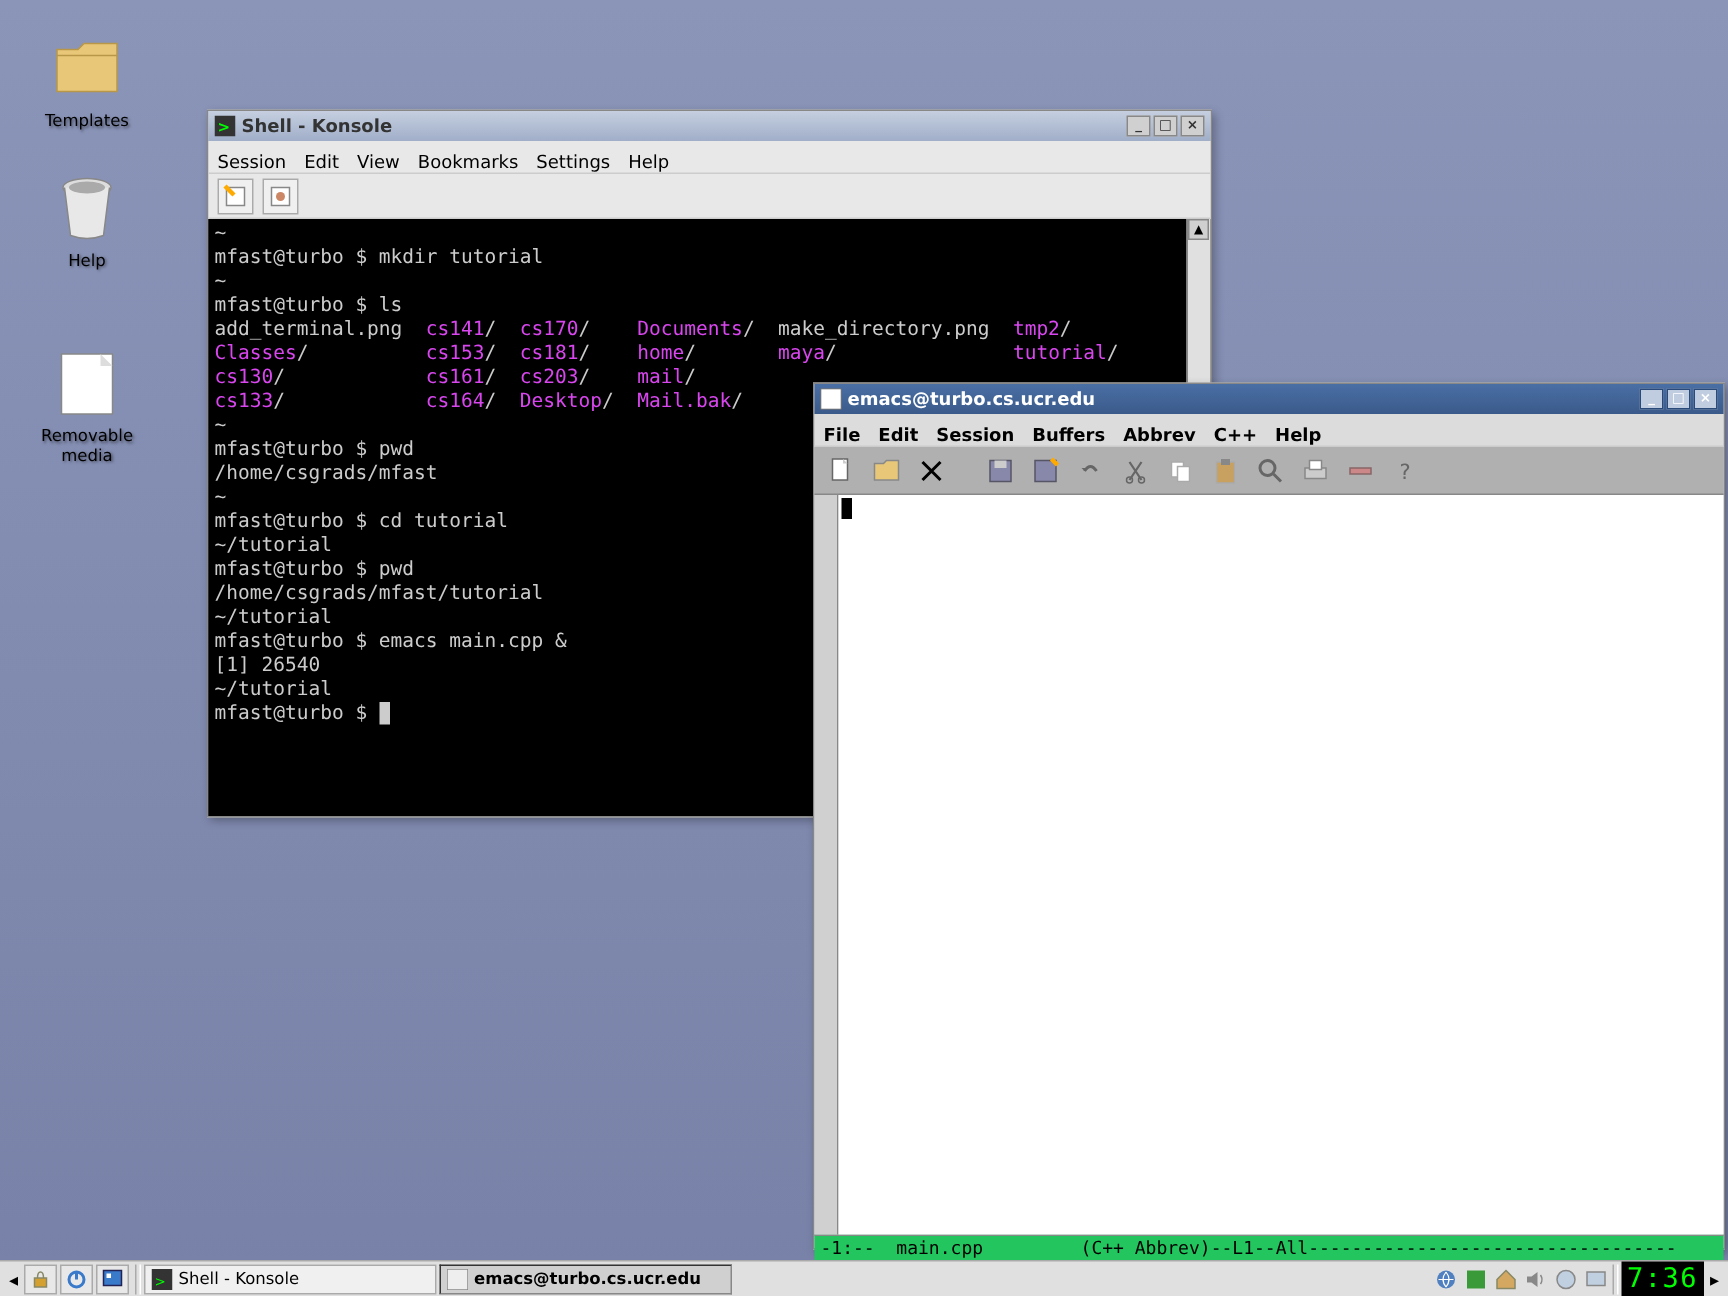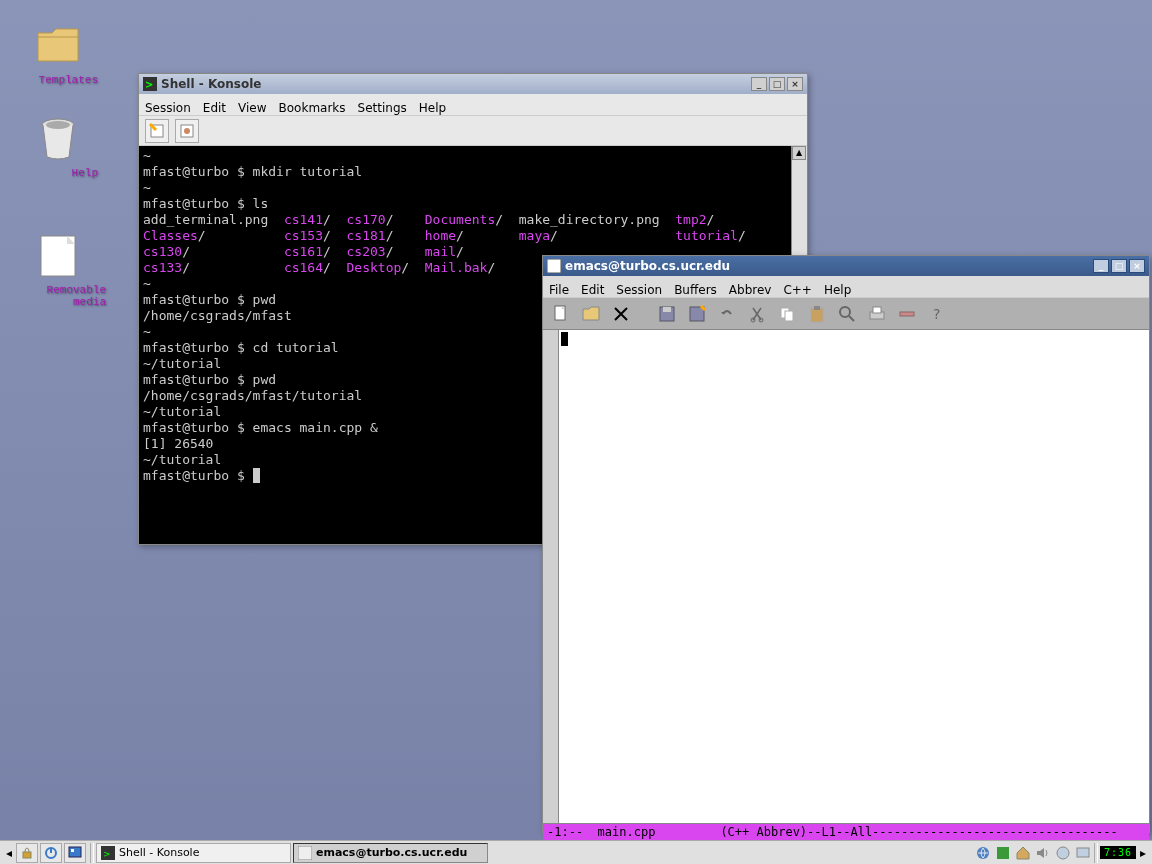--- a/index.html
+++ b/index.html
@@ -8,24 +8,23 @@
   background: linear-gradient(180deg, #8b95b8 0%, #7882a8 100%);
   font-family: "DejaVu Sans", Arial, sans-serif;
   font-size: 12px;
   overflow: hidden;
   position: relative;
 }
 
 .desktop-icon {
   position: absolute;
   width: 80px;
-  text-align: right;
-  color: #a21caf;
+  text-align: center;
+  color: #000000;
   cursor: pointer;
-  font-family: Liberation Mono, monospace;
 }
 .desktop-icon .icon-img { width: 48px; height: 48px; margin: 0 auto 4px; display: flex; align-items: center; justify-content: center; }
 .desktop-icon .label { font-size: 11px; text-shadow: 1px 1px 2px rgba(0,0,0,0.5); }
 
 
 .window {
   position: absolute;
   border: 1px solid #888;
   background: #e6e6e6;
   box-shadow: 2px 2px 6px rgba(0,0,0,0.3);
@@ -130,21 +129,21 @@
 .emacs-editor {
   flex: 1;
   background: #fff;
   font-family: monospace;
   font-size: 13px;
   padding: 2px;
   position: relative;
 }
 .emacs-editor .ecursor { background: #000; width: 7px; height: 14px; display: inline-block; }
 .emacs-modeline {
-  background: #d946ef;
+  background: #22c55e;
   font-family: monospace;
   font-size: 12px;
   padding: 1px 4px;
   border-top: 1px solid #888;
   white-space: pre;
 }
 .emacs-minibuf {
   background: #e8e8e8;
   font-family: monospace;
   font-size: 12px;
@@ -183,21 +182,21 @@
   font-size: 11px;
   cursor: pointer;
   overflow: hidden;
 }
 .taskbar .task.active { background: #d0d0d0; font-weight: bold; border: 1px inset #888; }
 .taskbar .task .ticon { width: 14px; height: 14px; margin-right: 4px; flex-shrink: 0; }
 .taskbar .spacer { flex: 1; }
 .taskbar .tray { display: flex; align-items: center; gap: 2px; }
 .taskbar .tray-icon { width: 18px; height: 18px; display: flex; align-items: center; justify-content: center; }
 .taskbar .clock {
-  font-family: monospace; font-size: 10px;
+  font-family: monospace; font-size: 18px;
   background: #000; color: #0f0;
   padding: 1px 4px;
   letter-spacing: 1px;
 }
 .taskbar .arrow { width: 14px; text-align: center; cursor: pointer; }
 </style>
 </head>
 <body>
 
 <div class="desktop-icon" style="left:18px; top:22px;">
@@ -281,21 +280,21 @@
     <svg class="wicon" viewBox="0 0 14 14">
         <rect width="14" height="14" fill="#fff" stroke="#555"></rect>
       </svg>
     <div class="title">emacs@turbo.cs.ucr.edu</div>
     <div class="btns">
       <div class="wbtn">_</div>
       <div class="wbtn">□</div>
       <div class="wbtn">×</div>
     </div>
   </div>
-  <div class="menubar" style="background:#dcdcdc;">
+  <div class="menubar" style="background:#dcdcdc;font-weight:bold;">
     <span>File</span>
     <span>Edit</span>
     <span>Session</span>
     <span>Buffers</span>
     <span>Abbrev</span>
     <span>C++</span>
     <span>Help</span>
   </div>
   <div class="toolbar">
     <div class="tbtn">

